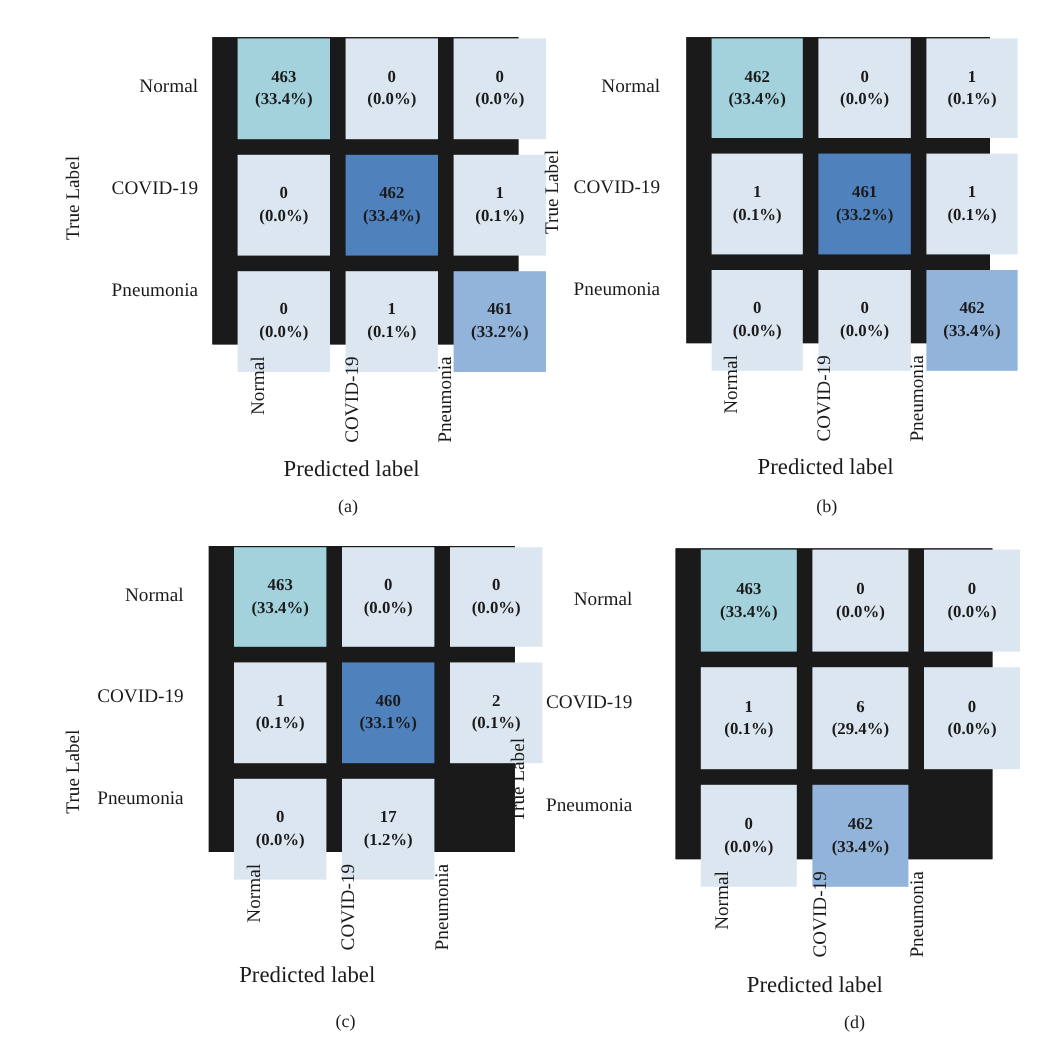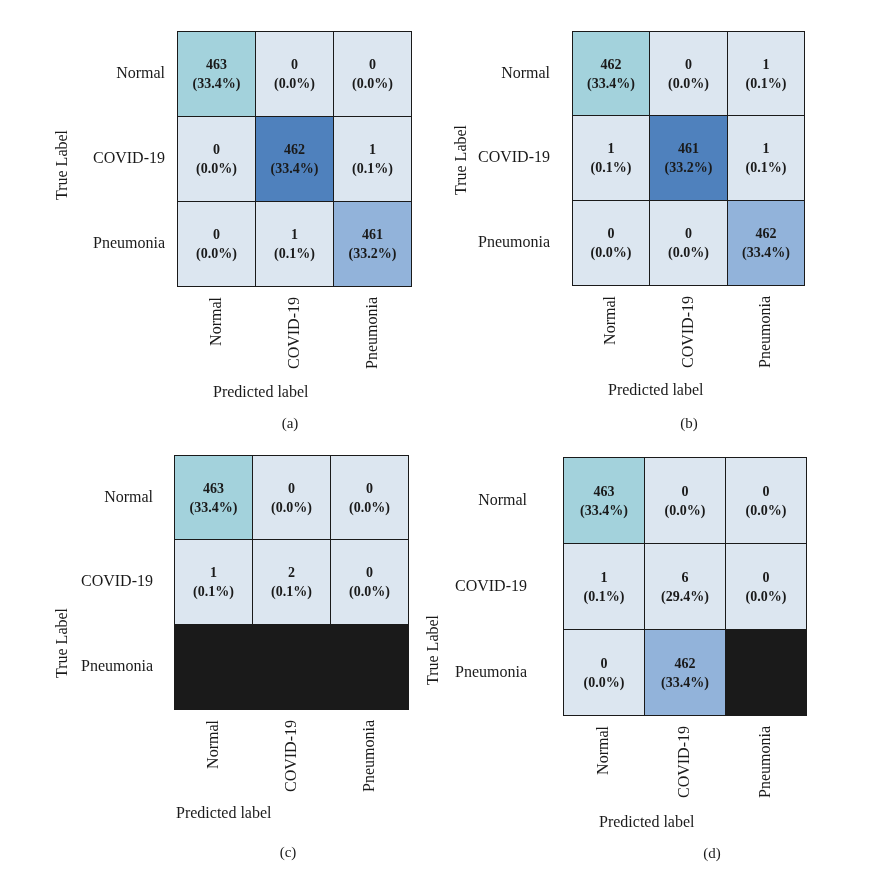--- a/index.html
+++ b/index.html
@@ -10,23 +10,24 @@
     background: #ffffff;
     font-family: "Liberation Serif", "DejaVu Serif", serif;
     color: #1a1a1a;
     overflow: hidden;
   }
   .panel { position: absolute; }
   .cm-grid {
     position: absolute;
     left: 0; top: 0;
     display: grid;
-    gap: 1px;
+    gap: 13px;
     border: 1.5px solid #1a1a1a;
     background: #1a1a1a;
+    padding-left: 20px;
   }
   .cell {
     display: flex;
     flex-direction: column;
     align-items: center;
     justify-content: center;
     font-weight: bold;
     font-size: 14px;
     line-height: 19px;
     text-align: center;
@@ -60,21 +61,22 @@
     font-size: 16px;
     white-space: nowrap;
     transform: rotate(-90deg);
     transform-origin: 0 0;
   }
   .x-axis-label {
     position: absolute;
     width: 160px;
     height: 20px;
     line-height: 20px;
-    font-size: 16px;
+    text-align: center;
+    font-size: 19px;
     white-space: nowrap;
   }
   .caption {
     position: absolute;
     width: 60px;
     height: 20px;
     line-height: 20px;
     text-align: center;
     font-size: 15px;
   }
@@ -198,27 +200,35 @@
           <div>(0.0%)</div>
         </div>
         <div class="cell" style="background: rgb(220, 230, 240); color: rgb(26, 26, 26);">
           <div>0</div>
           <div>(0.0%)</div>
         </div>
         <div class="cell" style="background: rgb(220, 230, 240); color: rgb(26, 26, 26);">
           <div>1</div>
           <div>(0.1%)</div>
         </div>
+        <div class="cell" style="background: rgb(79, 129, 189); color: rgb(26, 26, 26);">
+          <div>460</div>
+          <div>(33.1%)</div>
+        </div>
         <div class="cell" style="background: rgb(220, 230, 240); color: rgb(26, 26, 26);">
           <div>2</div>
           <div>(0.1%)</div>
         </div>
         <div class="cell" style="background: rgb(220, 230, 240); color: rgb(26, 26, 26);">
           <div>0</div>
           <div>(0.0%)</div>
+        </div>
+        <div class="cell" style="background: rgb(220, 230, 240); color: rgb(26, 26, 26);">
+          <div>17</div>
+          <div>(1.2%)</div>
         </div>
       </div>
       <div class="row-tick" style="left: -141px; top: 31.5px;">Normal</div>
       <div class="row-tick" style="left: -141px; top: 116px;">COVID-19</div>
       <div class="row-tick" style="left: -141px; top: 201px;">Pneumonia</div>
       <div class="col-tick" style="left: 30.5px; top: 355px;">Normal</div>
       <div class="col-tick" style="left: 108.5px; top: 355px;">COVID-19</div>
       <div class="col-tick" style="left: 186.5px; top: 355px;">Pneumonia</div>
     </div>
 

